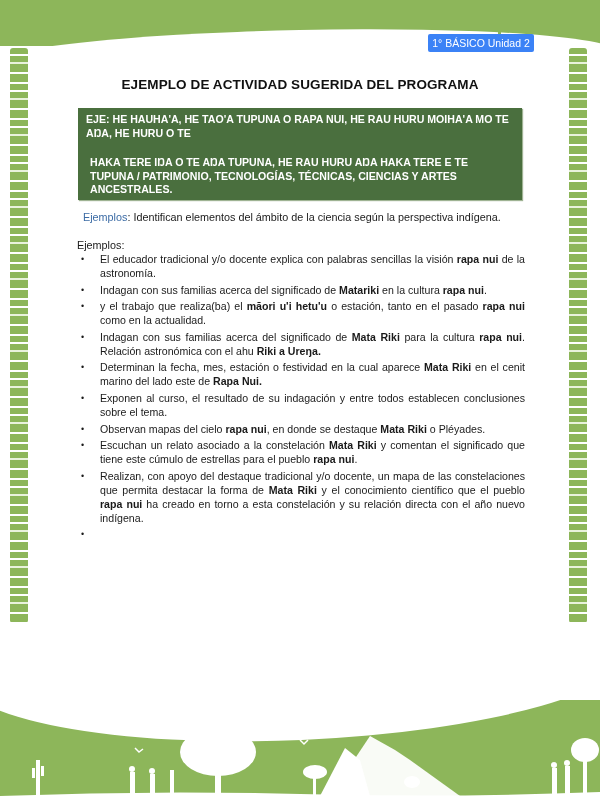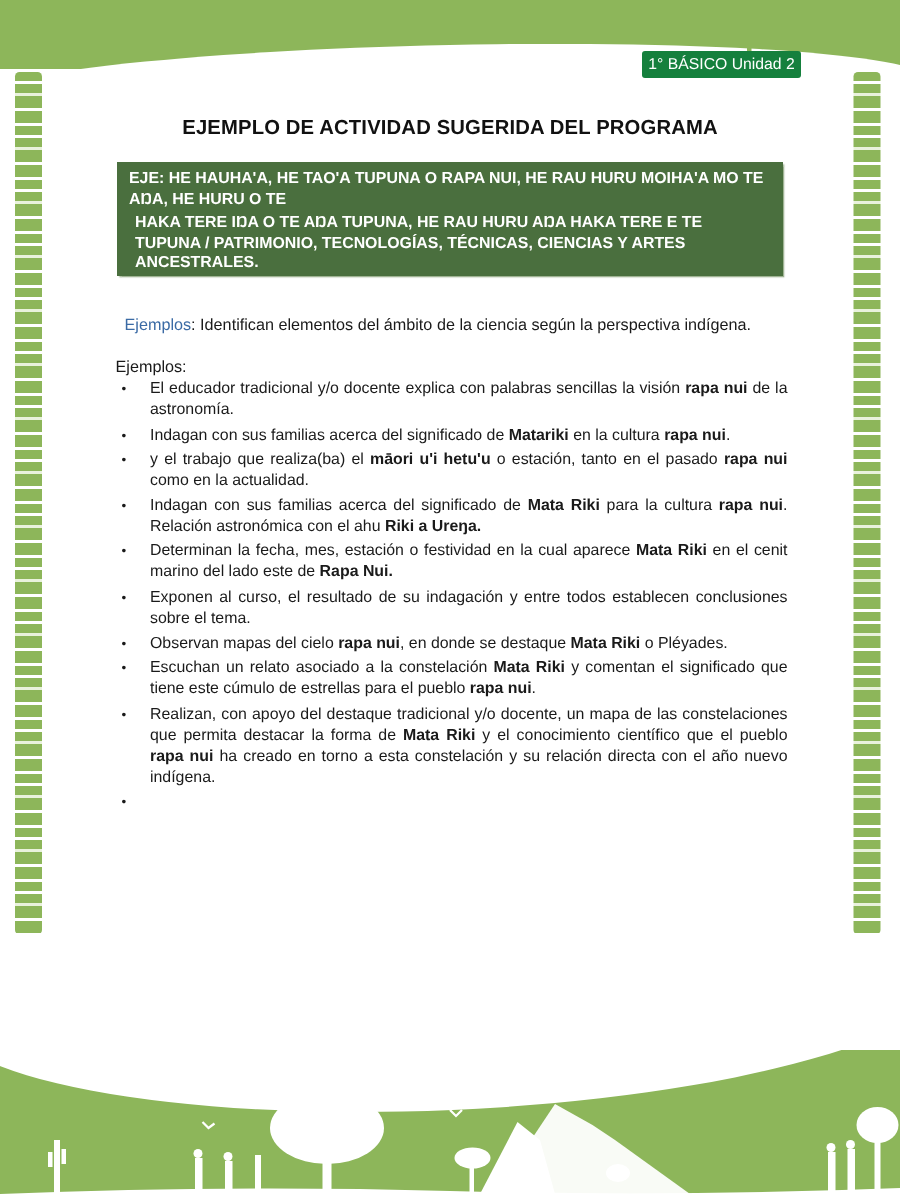--- a/index.html
+++ b/index.html
@@ -13,21 +13,21 @@
     .top-band-curve {
       position: absolute; left: -20px; top: 30px; width: 640px; height: 30px;
       background: #ffffff; border-radius: 50% 50% 0 0 / 100% 100% 0 0;
       transform: rotate(-1.2deg);
     }
     .unit-stem {
       position: absolute; left: 498px; top: 26px; width: 3px; height: 10px; background: #8db65a;
     }
     .unit-badge {
       position: absolute; left: 428px; top: 34px; width: 106px; height: 18px;
-      background: #15803d; color: #ffffff; border-radius: 2px;
+      background: #3b82f6; color: #ffffff; border-radius: 2px;
       font-size: 10.5px; line-height: 18px; text-align: center;
     }
 
     .border-strip {
       position: absolute; top: 48px; width: 18px; height: 575px;
       background:
         repeating-linear-gradient(180deg,
           #8db65a 0px, #8db65a 6px, #ffffff 6px, #ffffff 8px,
           #8db65a 8px, #8db65a 14px, #e9f2dc 14px, #e9f2dc 16px,
           #8db65a 16px, #8db65a 24px, #ffffff 24px, #ffffff 26px,
@@ -36,26 +36,26 @@
     }
     .border-left { left: 10px; }
     .border-right { left: 569px; }
 
     .page-title {
       position: absolute; left: 0; width: 600px; top: 77px; text-align: center;
       font-size: 13.5px; font-weight: bold; color: #111111; letter-spacing: 0.1px;
     }
 
     .eje-box {
-      position: absolute; left: 78px; top: 108px; width: 444px; height: 76px;
+      position: absolute; left: 78px; top: 108px; width: 444px; height: 92px;
       background: #4a6f3e; color: #ffffff; padding: 5px 8px 0 8px;
       font-size: 10.6px; font-weight: bold; line-height: 13.5px;
       box-shadow: 1px 1px 1px #9fb393;
     }
-    .eje-box .eje-line2 { margin-top: 2px; padding-left: 4px; }
+    .eje-box .eje-line2 { margin-top: 16px; padding-left: 4px; }
 
     .activity {
       position: absolute; left: 83px; top: 211px; font-size: 10.8px; color: #1a1a1a;
     }
     .activity .act-label { color: #3b6ba5; }
 
     .examples-label {
       position: absolute; left: 77px; top: 239px; font-size: 10.8px; text-align: center;
     }
 

